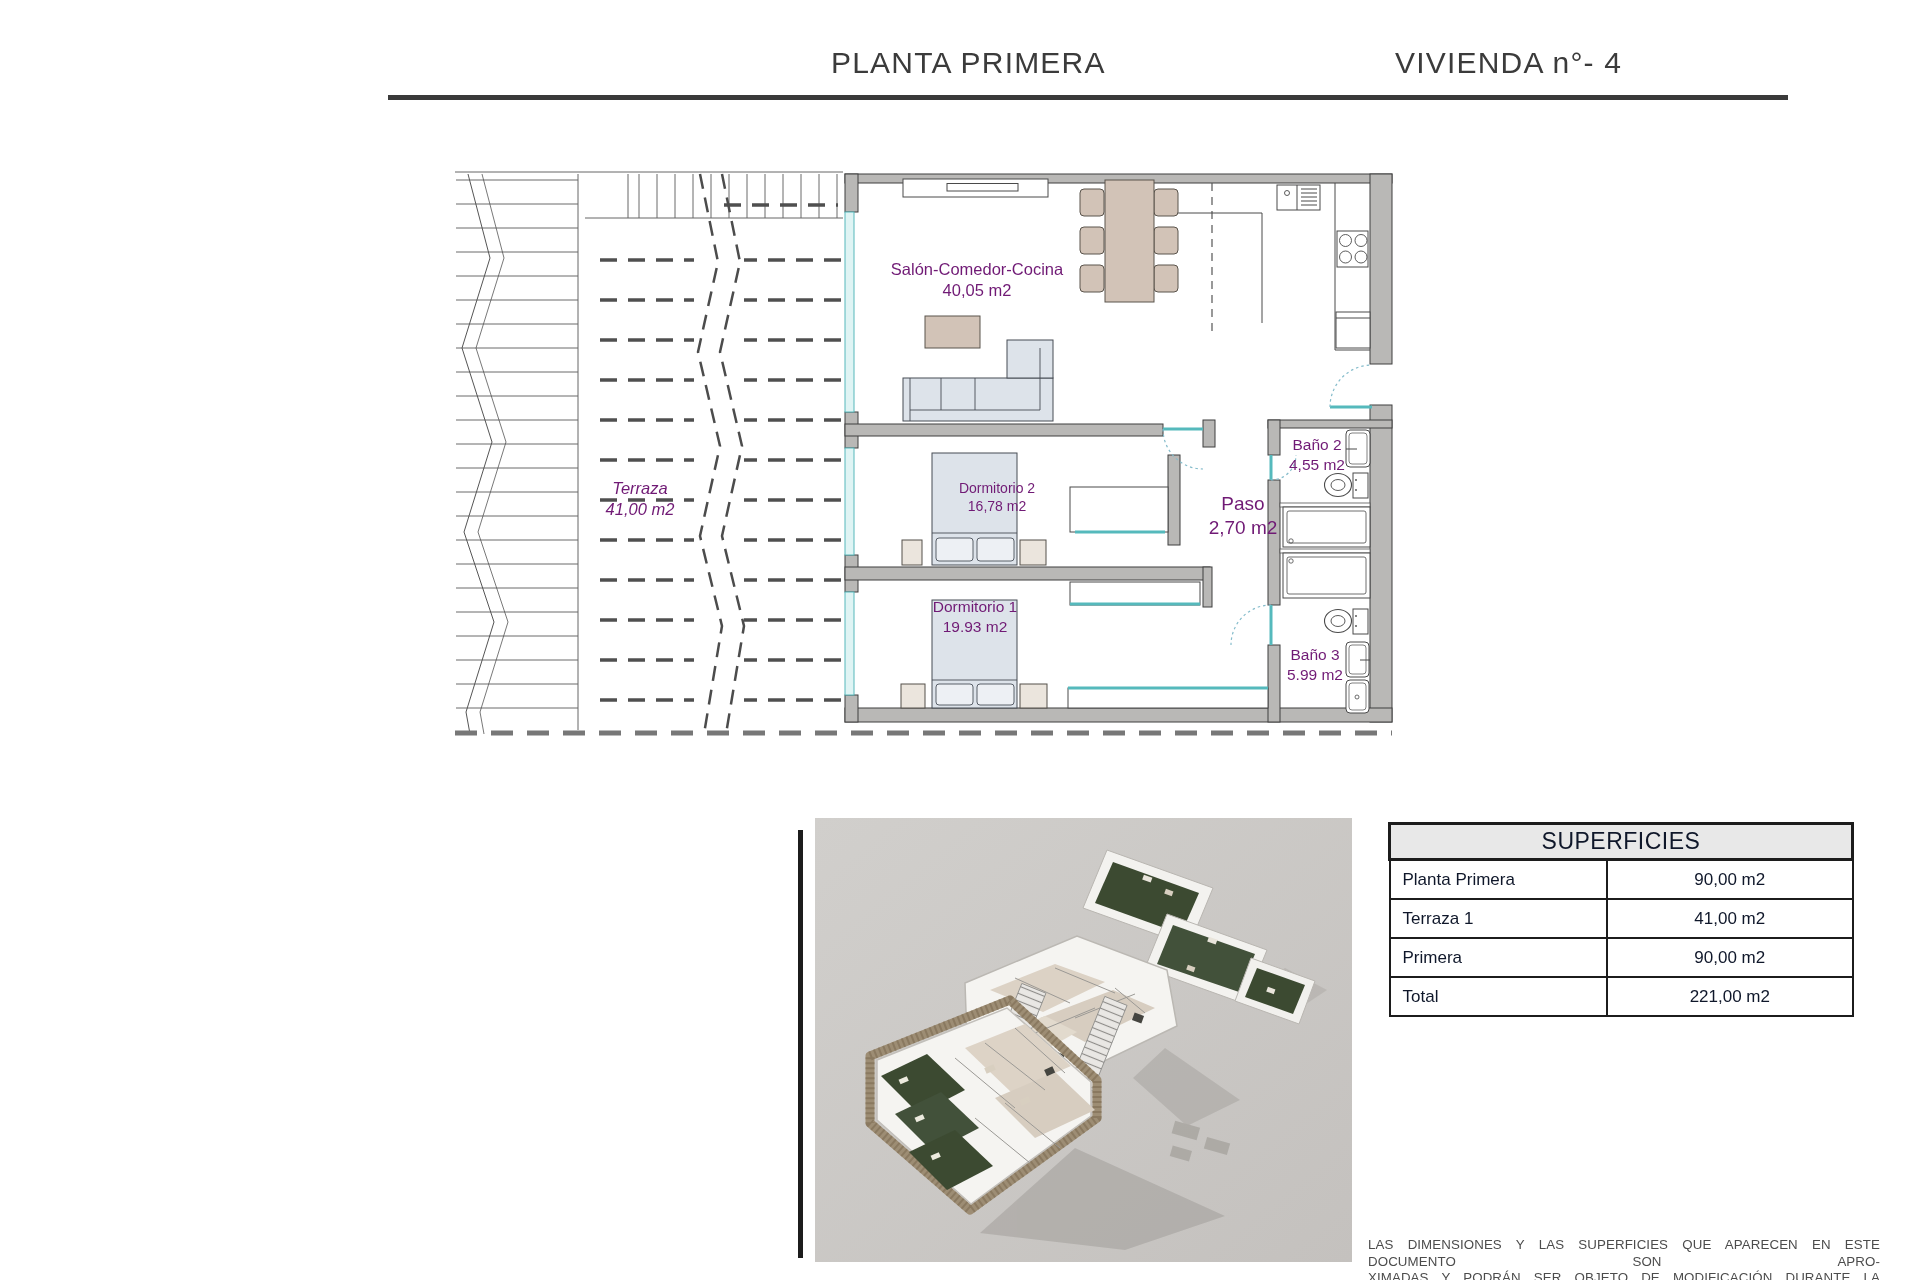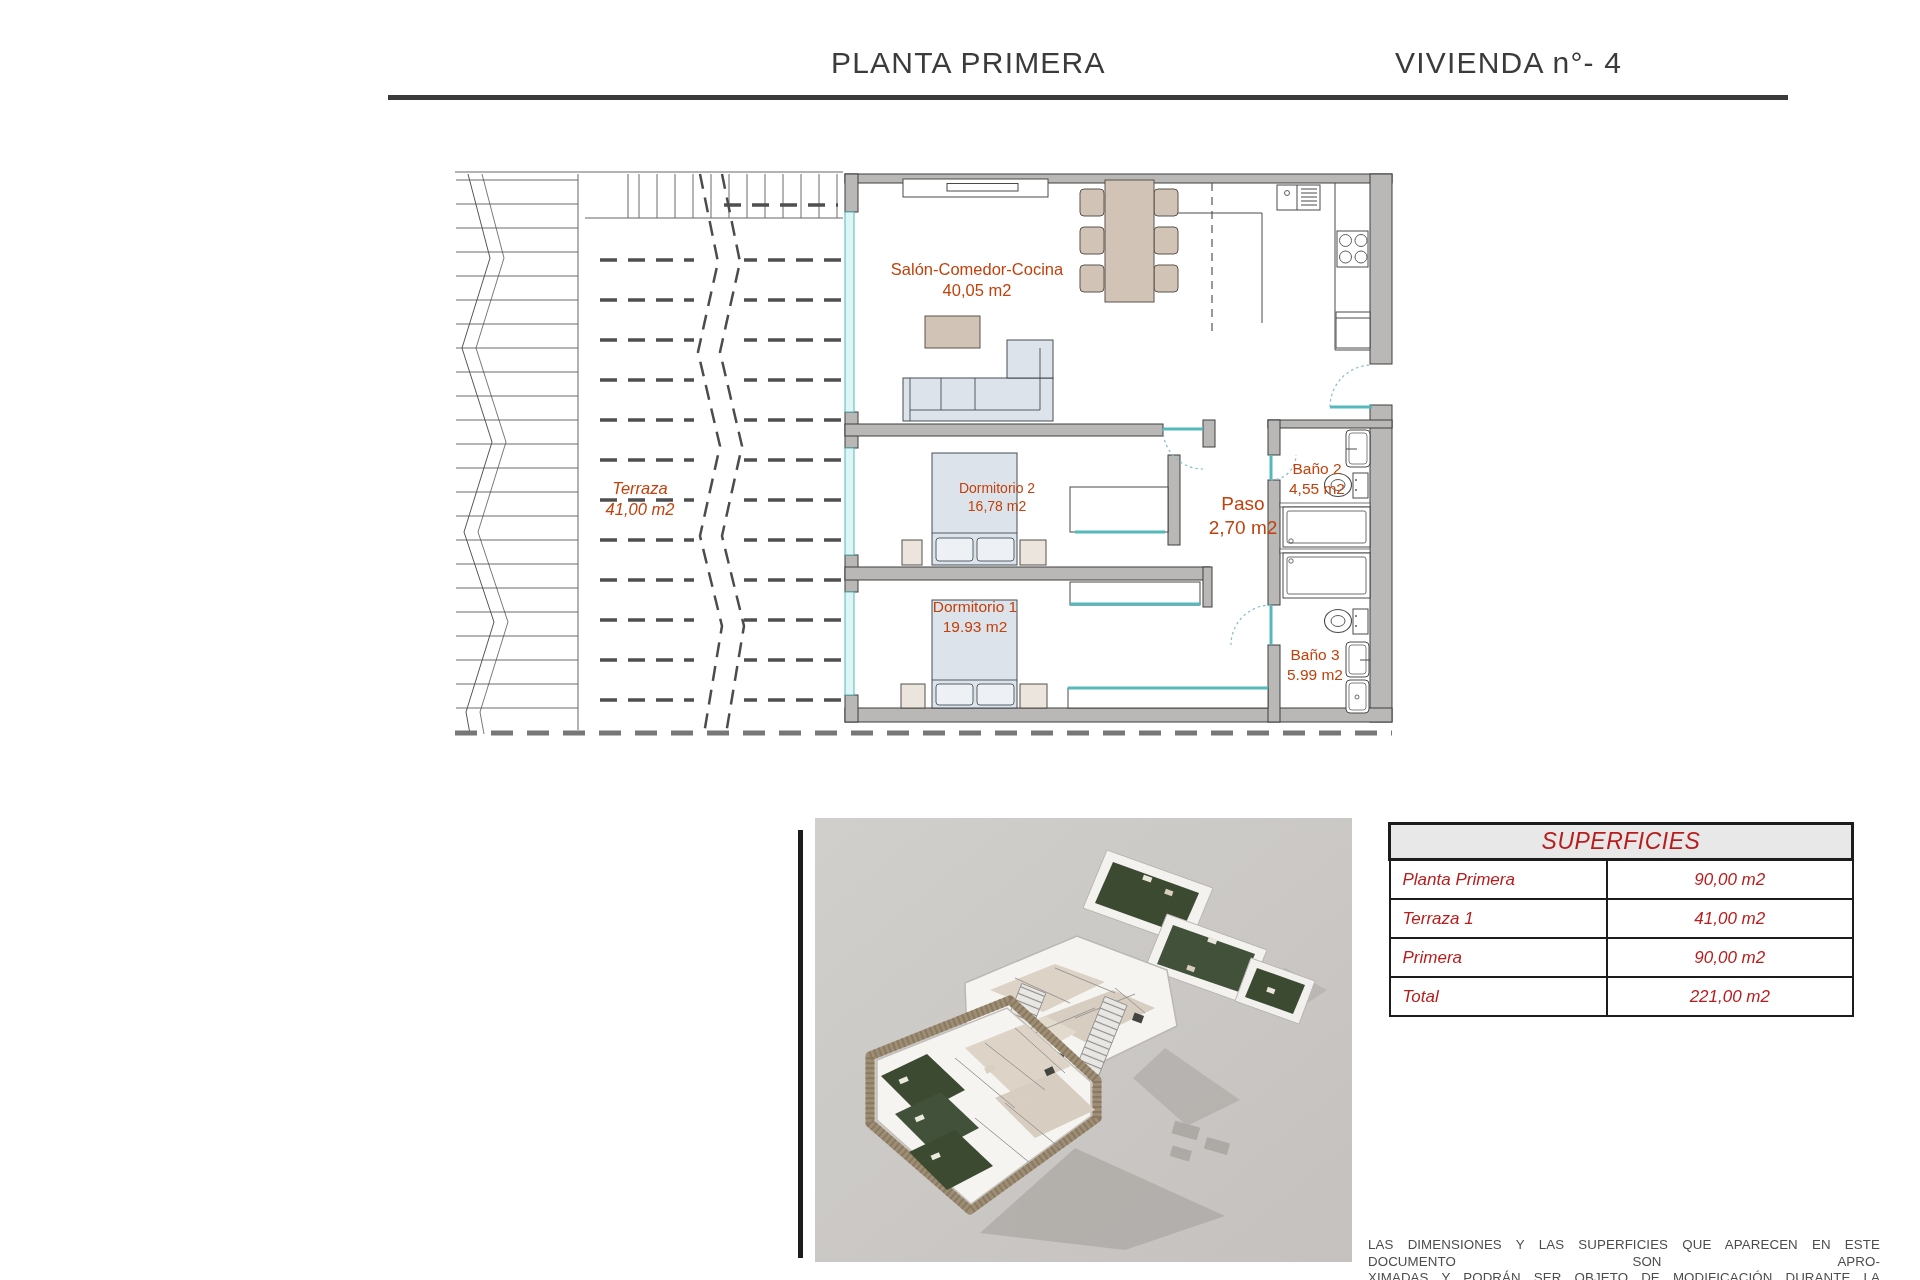--- a/index.html
+++ b/index.html
@@ -6,37 +6,37 @@
   body{
     width:1920px;height:1280px;position:relative;overflow:hidden;
     background:#ffffff;font-family:"Liberation Sans", sans-serif;
   }
   
   .title{position:absolute;color:#3b3b3b;font-size:30px;letter-spacing:1.2px;white-space:nowrap;}
   .title-rule{position:absolute;left:388px;top:95px;width:1400px;height:5px;background:#3a3a3a;}
   
   .plan{position:absolute;left:430px;top:135px;width:980px;height:615px;}
   .plan svg{position:absolute;left:0;top:0;}
-  .rlabel{position:absolute;text-align:center;color:#c2410c;line-height:1.28;}
+  .rlabel{position:absolute;text-align:center;color:#701a75;line-height:1.28;}
   .rlabel span{display:block;}
   .wall{fill:#b9b8b6;stroke:#3f3f3f;stroke-width:1;}
   .thin{fill:#ffffff;stroke:#4a4a4a;stroke-width:1;}
   .tan{fill:#d2c3b7;stroke:#5a544c;stroke-width:1;}
   .blue{fill:#dde3ea;stroke:#474c55;stroke-width:1;}
   .beige{fill:#ebe5dd;stroke:#55504a;stroke-width:1;}
   .cy{stroke:#55b9bc;stroke-width:3;fill:none;}
   .glz{fill:#dff4f4;stroke:#56b8bb;stroke-width:1;}
   .arc{fill:none;stroke:#85bccb;stroke-width:1.2;stroke-dasharray:2.5 3;}
   .seam{stroke:#474c55;stroke-width:0.9;fill:none;}
   .kline{stroke:#4a4a4a;stroke-width:1;fill:none;}
   
   .render-rule{position:absolute;left:798px;top:830px;width:5px;height:428px;background:#1c1c1c;}
   .render{position:absolute;left:815px;top:818px;width:537px;height:444px;}
   
-  .sup{position:absolute;left:1388px;top:822px;width:466px;border-collapse:collapse;color:#b91c1c;font-style:italic;}
+  .sup{position:absolute;left:1388px;top:822px;width:466px;border-collapse:collapse;color:#0f172a;}
   .sup th{border:3px solid #1c1c1c;background:#e8e8e8;height:31px;font-size:23px;font-weight:normal;letter-spacing:0.5px;}
   .sup td{border:2px solid #1c1c1c;height:35px;font-size:17px;}
   .sup td.lab{padding-left:12px;width:47%;}
   .sup td.val{text-align:center;}
   
   .disc{position:absolute;left:1368px;top:1237px;width:512px;color:#4c4c4c;font-size:13.3px;line-height:16.5px;letter-spacing:0.1px;}
   .disc .jl{text-align:justify;text-align-last:justify;}
 </style>
 </head>
 <body>
@@ -244,21 +244,21 @@
     <span>16,78 m2</span>
   </div>
   <div class="rlabel" style="left:465px;top:462px;width:160px;font-size:15.5px;">
     <span>Dormitorio 1</span>
     <span>19.93 m2</span>
   </div>
   <div class="rlabel" style="left:753px;top:357px;width:120px;font-size:19px;">
     <span>Paso</span>
     <span>2,70 m2</span>
   </div>
-  <div class="rlabel" style="left:827px;top:300px;width:120px;font-size:15.5px;margin-top:24px;">
+  <div class="rlabel" style="left:827px;top:300px;width:120px;font-size:15.5px;">
     <span>Baño 2</span>
     <span>4,55 m2</span>
   </div>
   <div class="rlabel" style="left:825px;top:510px;width:120px;font-size:15.5px;">
     <span>Baño 3</span>
     <span>5.99 m2</span>
   </div>
 </div>
 
 <div class="render-rule"></div>

